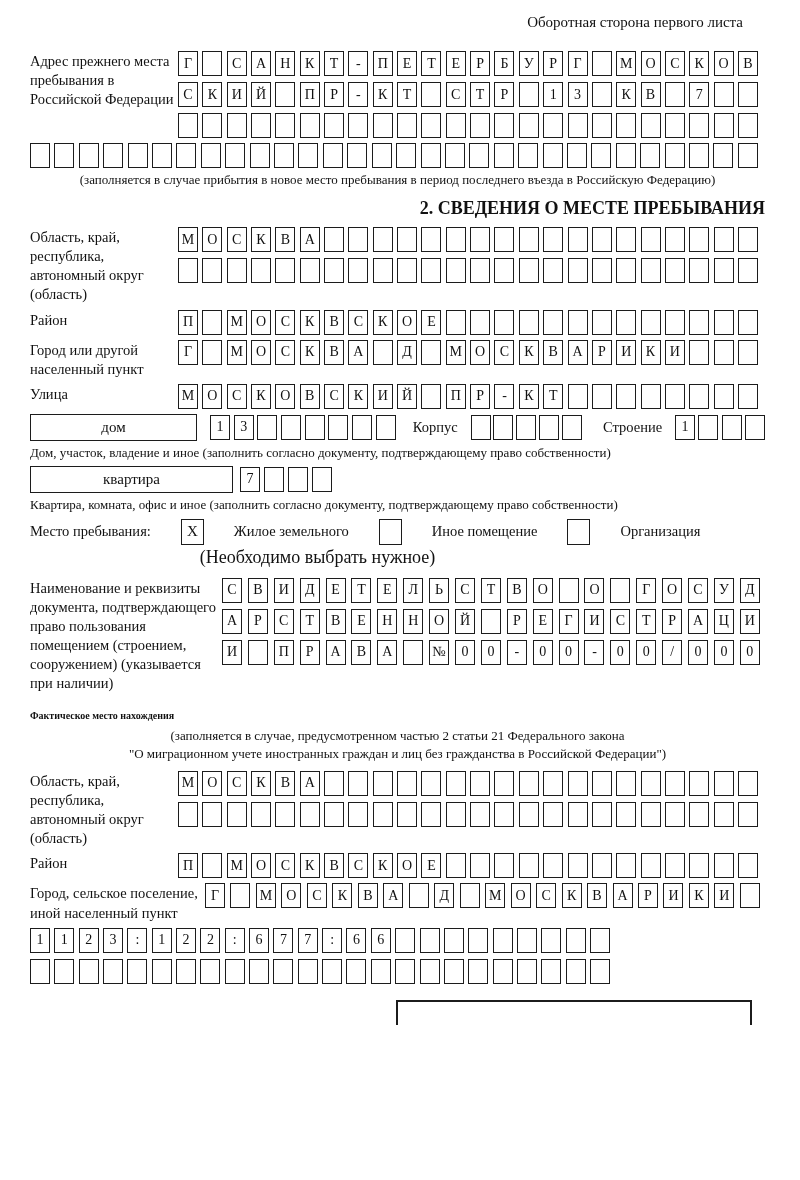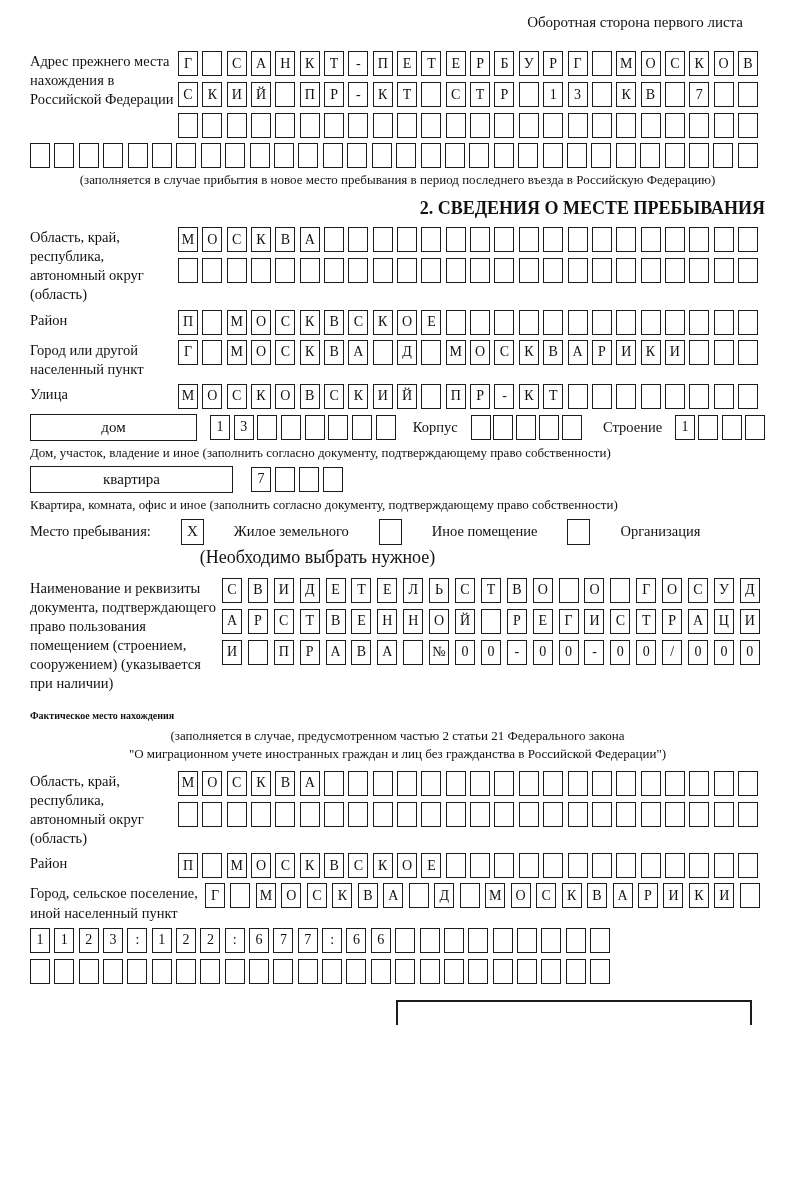--- a/index.html
+++ b/index.html
@@ -56,21 +56,21 @@
   .stamp-box { width:356px; height:177px; border:2px solid #1c1c1c; margin-left:8px; }
 </style>
 </head>
 <body>
 
 <div class="page">
 
   <div class="hdr">Оборотная сторона первого листа</div>
 
   <div class="frow">
-    <div class="flabel">Адрес прежнего места нахождения в Российской Федерации</div>
+    <div class="flabel">Адрес прежнего места пребывания в Российской Федерации</div>
     <div class="rows">
       <div class="cells w24">
           <span class="cell">Г</span>
           <span class="cell"></span>
           <span class="cell">С</span>
           <span class="cell">А</span>
           <span class="cell">Н</span>
           <span class="cell">К</span>
           <span class="cell">Т</span>
           <span class="cell">-</span>
@@ -352,21 +352,21 @@
     <div class="opt-label" style="margin-left:8px;">Строение</div>
     <div class="cells w4">
         <span class="cell">1</span>
         <span class="cell"></span>
         <span class="cell"></span>
         <span class="cell"></span>
       </div>
   </div>
   <div class="caption" style="margin-bottom:5px;">Дом, участок, владение и иное (заполнить согласно документу, подтверждающему право собственности)</div>
 
-  <div class="inline-row" style="gap:18px;">
+  <div class="inline-row" style="gap:7px;">
     <div class="boxfield" style="width:203px;">квартира</div>
     <div class="cells w4">
         <span class="cell">7</span>
         <span class="cell"></span>
         <span class="cell"></span>
         <span class="cell"></span>
       </div>
   </div>
   <div class="caption" style="margin-bottom:4px;">Квартира, комната, офис и иное (заполнить согласно документу, подтверждающему право собственности)</div>
 

